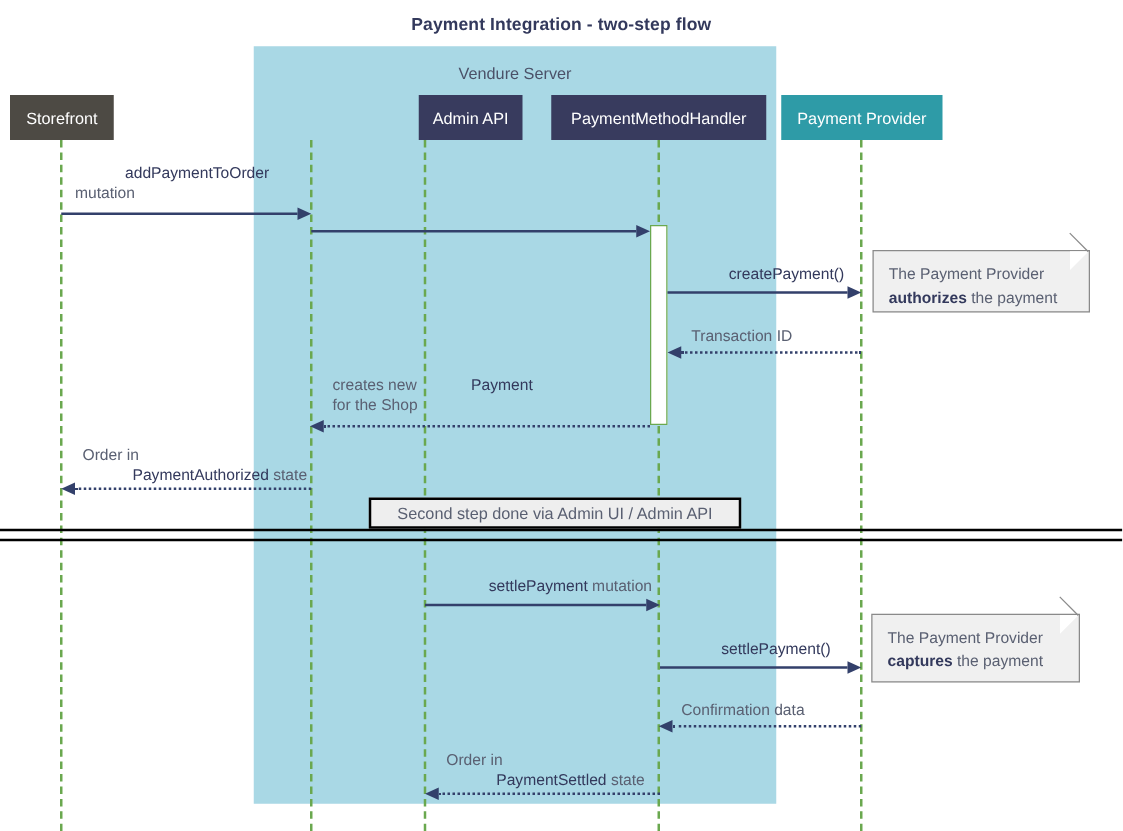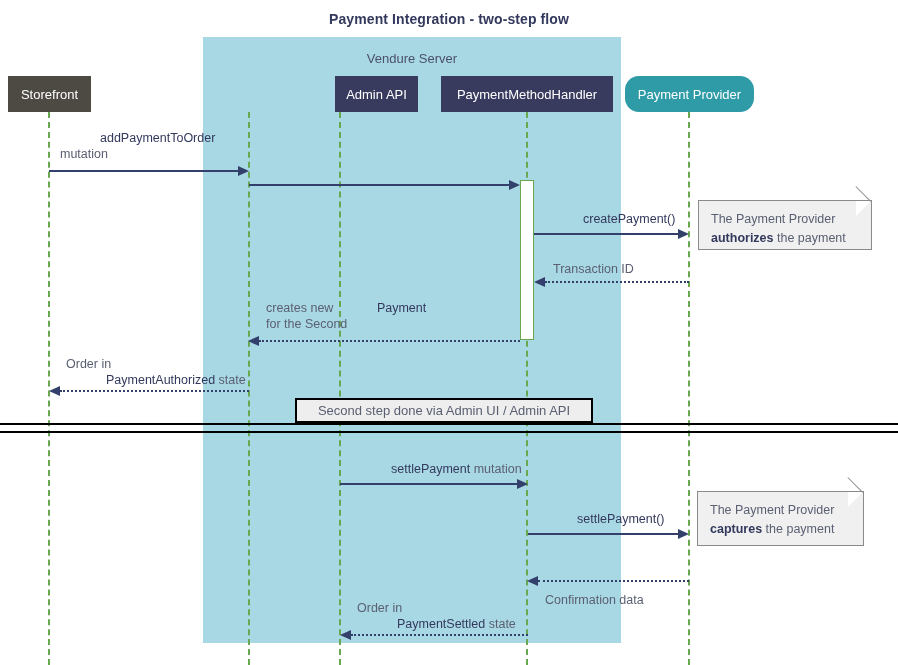--- a/index.html
+++ b/index.html
@@ -64,21 +64,21 @@
     color: #ffffff;
     font-size: 13px;
     display: flex;
     align-items: center;
     justify-content: center;
     box-sizing: border-box;
     white-space: nowrap;
   }
   .p-storefront { background: #4d4a44; }
   .p-navy       { background: #383b5e; }
-  .p-teal       { background: #2e9ba7; border-radius: 14px; }
+  .p-teal       { background: #2e9ba7; }
 
   
   .activation {
     background: #ffffff;
     border: 1px solid #6aa84f;
     box-sizing: border-box;
     width: 14px;
   }
 
   
@@ -207,21 +207,21 @@
   </div>
 
   <div class="abs msg-label" style="left:553px; top:261px;">
     <span>Transaction ID</span>
   </div>
   <div class="abs msg-line dotted" style="left:545px; top:281px; width:144px;"></div>
   <div class="abs arrow-head arrow-left" style="left:534px; top:277px;"></div>
 
   <div class="abs msg-label" style="left:266px; top:300px;">
     <div><span>creates new </span><b>Payment</b></div>
-    <div>for the Second</div>
+    <div>for the Shop</div>
   </div>
   <div class="abs msg-line dotted" style="left:259px; top:340px; width:261px;"></div>
   <div class="abs arrow-head arrow-left" style="left:248px; top:336px;"></div>
 
   <div class="abs msg-label" style="left:66px; top:356px;">
     <div>Order in</div>
     <div><b>PaymentAuthorized</b><span> state</span></div>
   </div>
   <div class="abs msg-line dotted" style="left:60px; top:390px; width:189px;"></div>
   <div class="abs arrow-head arrow-left" style="left:49px; top:386px;"></div>
@@ -244,21 +244,21 @@
   <div class="abs msg-line" style="left:528px; top:533px; width:150px;"></div>
   <div class="abs arrow-head arrow-right" style="left:678px; top:529px;"></div>
 
   <div class="abs note" style="left:697px; top:491px; width:167px; height:55px;">
     <div>The Payment Provider</div>
     <div><b>captures</b><span> the payment</span></div>
     <div class="note-fold-tri"></div>
     <div class="note-fold-edge"></div>
   </div>
 
-  <div class="abs msg-label" style="left:545px; top:592px;">
+  <div class="abs msg-label" style="left:545px; top:560px;">
     <span>Confirmation data</span>
   </div>
   <div class="abs msg-line dotted" style="left:538px; top:580px; width:151px;"></div>
   <div class="abs arrow-head arrow-left" style="left:527px; top:576px;"></div>
 
   <div class="abs msg-label" style="left:357px; top:600px;">
     <div>Order in</div>
     <div><b>PaymentSettled</b><span> state</span></div>
   </div>
   <div class="abs msg-line dotted" style="left:351px; top:634px; width:177px;"></div>

